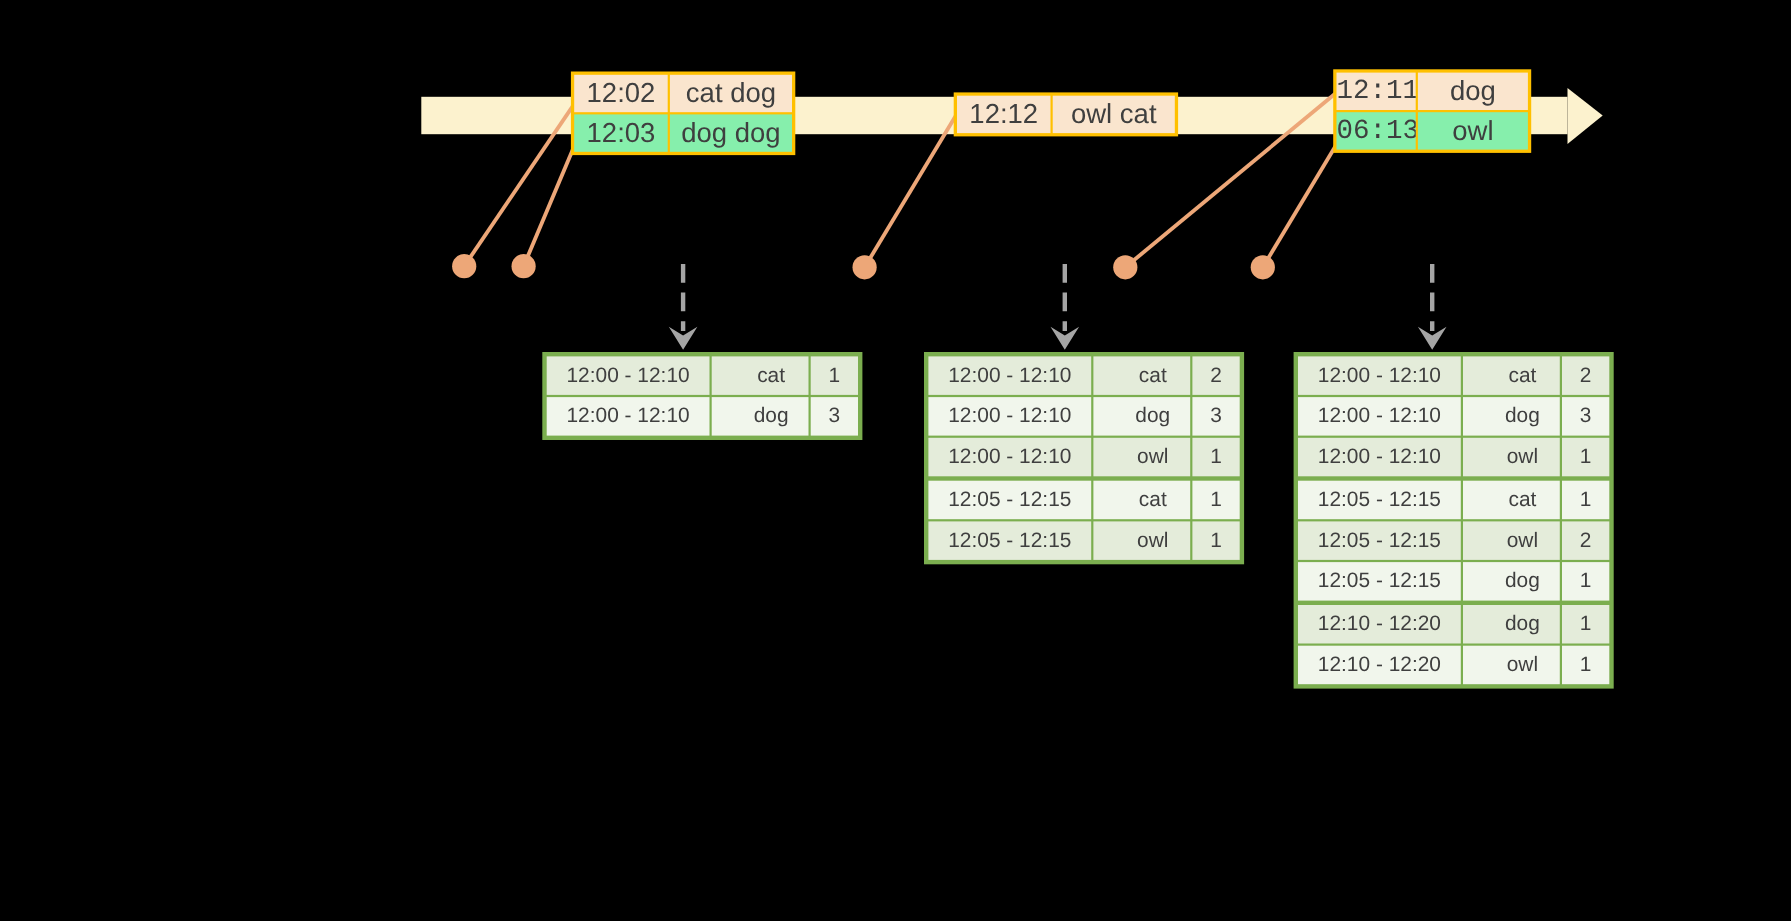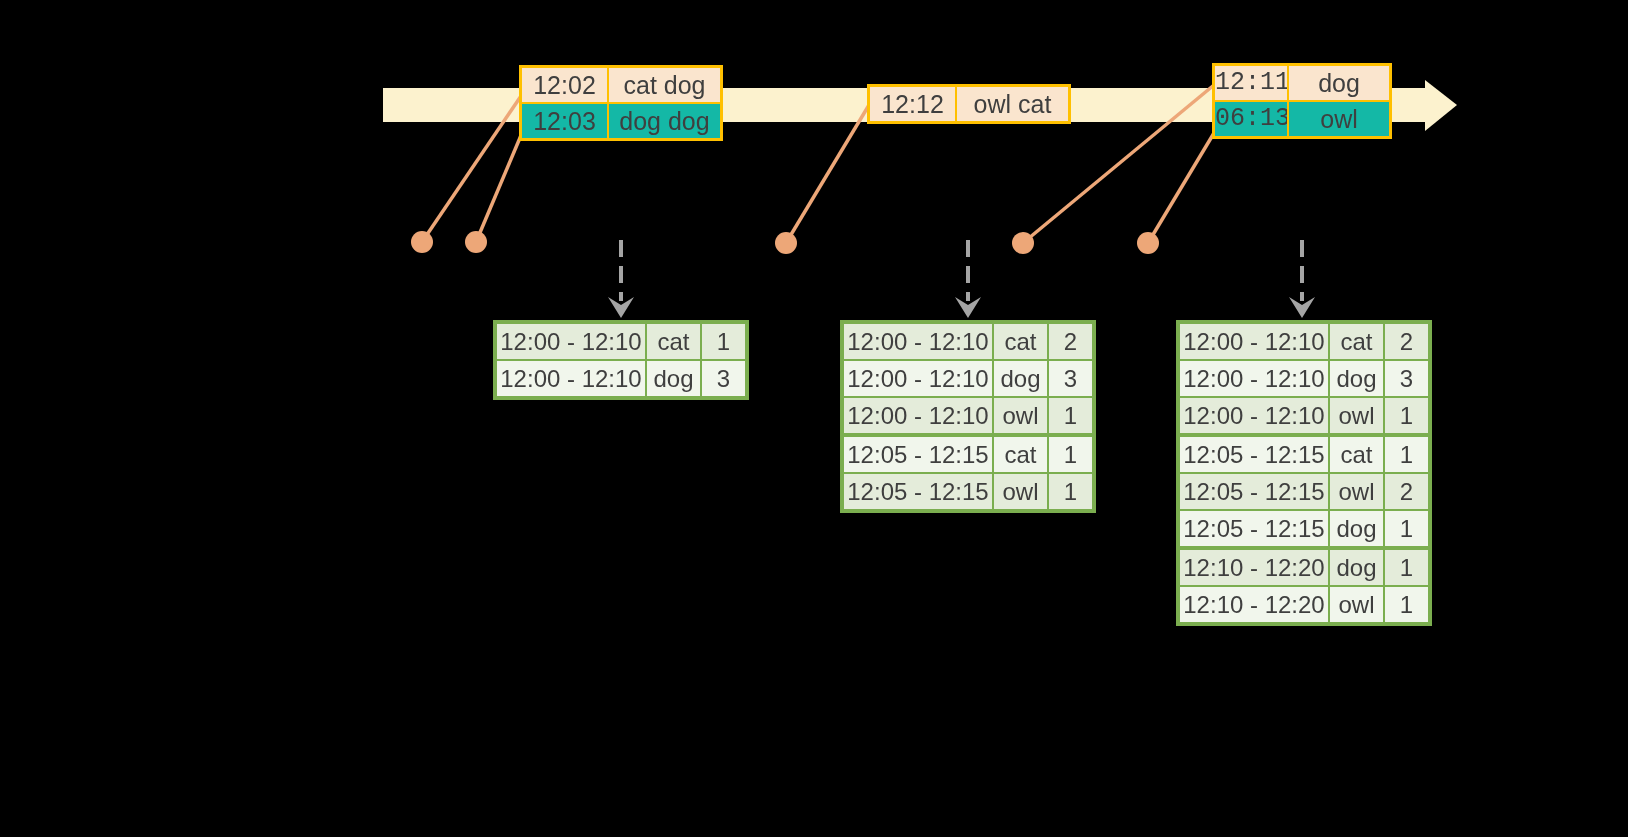--- a/index.html
+++ b/index.html
@@ -26,32 +26,32 @@
   
   .t-row{display:flex;}
   .gap-thin{margin-top:2px;}
   .gap-thick{margin-top:4px;}
   .t-cell{text-align:center;color:#3F3F3F;overflow:hidden;white-space:nowrap;}
   .t-cell + .t-cell{margin-left:2px;}
   
   .o-table{position:absolute;background:#FFC000;padding:3px;}
   .o-table .t-cell{height:34px;line-height:34px;font-size:25px;}
   .o-table .dark  .t-cell{background:#FAE5CE;}
-  .o-table .light .t-cell{background:#14b8a6;}
+  .o-table .light .t-cell{background:#86efac;}
   .o-std .c1{width:85px;}  .o-std .c2{width:111px;}
   .o-narrow .c1{width:72px;font-family:Liberation Mono, monospace;} .o-narrow .c2{width:100px;}
   #event-table-1{left:519px;top:65px;}
   #event-table-2{left:867px;top:84px;}
   #event-table-3{left:1212px;top:63px;}
   
   .g-table{position:absolute;background:#7BAE4F;padding:4px;}
-  .g-table .t-cell{height:35px;line-height:35px;font-size:24px;}
+  .g-table .t-cell{height:35px;line-height:35px;font-size:19px;}
   .g-table .dark  .t-cell{background:#E4ECDA;}
   .g-table .light .t-cell{background:#F1F6EC;}
-  .g-table .c1{width:148px;} .g-table .c2{width:53px;} .g-table .c3{width:43px;}
+  .g-table .c1{width:148px;} .g-table .c2{width:68px;padding-left:20px;} .g-table .c3{width:43px;}
   #result-table-1{left:493px;top:320px;}
   #result-table-2{left:840px;top:320px;}
   #result-table-3{left:1176px;top:320px;}
 </style>
 </head>
 <body>
 
 <div id="canvas">
 
   <div class="band"></div>

